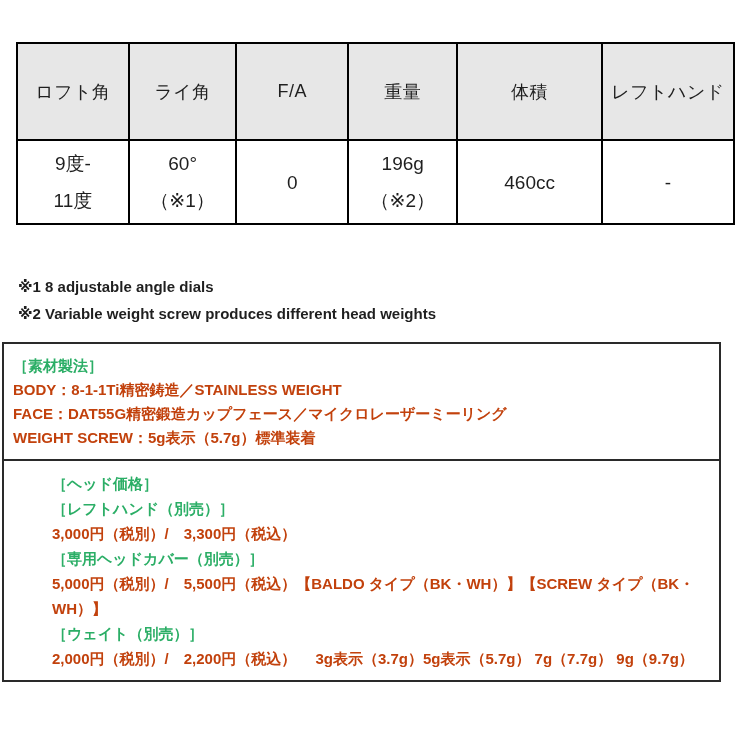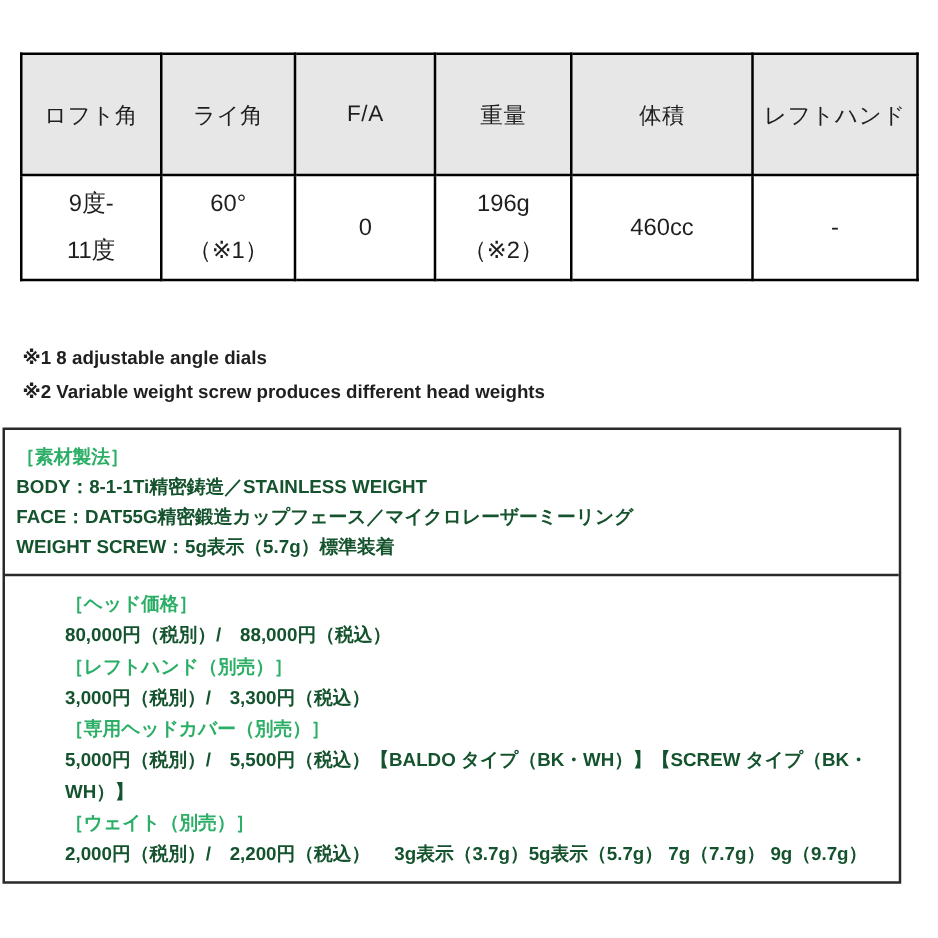--- a/index.html
+++ b/index.html
@@ -51,21 +51,21 @@
     border: 2px solid #2a2a2a;
     background: #ffffff;
   }
   .info-section {
     padding: 10px 9px 9px 9px;
     font-size: 15px; font-weight: 700;
   }
   .info-section.material { line-height: 24px; }
   .info-section.prices   { line-height: 25px; border-top: 2px solid #2a2a2a; padding-left: 48px; }
   .green-heading { color: #2bae66; }
-  .info-line { color: #14532d; }
+  .info-line { color: #c2410c; }
 </style>
 </head>
 <body>
 
 <div class="spec-table-wrap">
   <table class="spec">
     <colgroup>
       <col style="width:15.6%">
         <col style="width:15.0%">
         <col style="width:15.6%">
@@ -104,21 +104,20 @@
 
 <div class="info-box">
   <div class="info-section material">
     <div class="green-heading">［素材製法］</div>
     <div class="info-line">BODY：8-1-1Ti精密鋳造／STAINLESS WEIGHT</div>
     <div class="info-line">FACE：DAT55G精密鍛造カップフェース／マイクロレーザーミーリング</div>
     <div class="info-line">WEIGHT SCREW：5g表示（5.7g）標準装着</div>
   </div>
   <div class="info-section prices">
     <div class="green-heading">［ヘッド価格］</div>
-    <div class="info-line">80,000円（税別）/　88,000円（税込）</div>
     <div class="green-heading">［レフトハンド（別売）］</div>
     <div class="info-line">3,000円（税別）/　3,300円（税込）</div>
     <div class="green-heading">［専用ヘッドカバー（別売）］</div>
     <div class="info-line">5,000円（税別）/　5,500円（税込）【BALDO タイプ（BK・WH）】【SCREW タイプ（BK・WH）】</div>
     <div class="green-heading">［ウェイト（別売）］</div>
     <div class="info-line">2,000円（税別）/　2,200円（税込）　 3g表示（3.7g）5g表示（5.7g） 7g（7.7g） 9g（9.7g）</div>
   </div>
 </div>
 
 </body></html>

